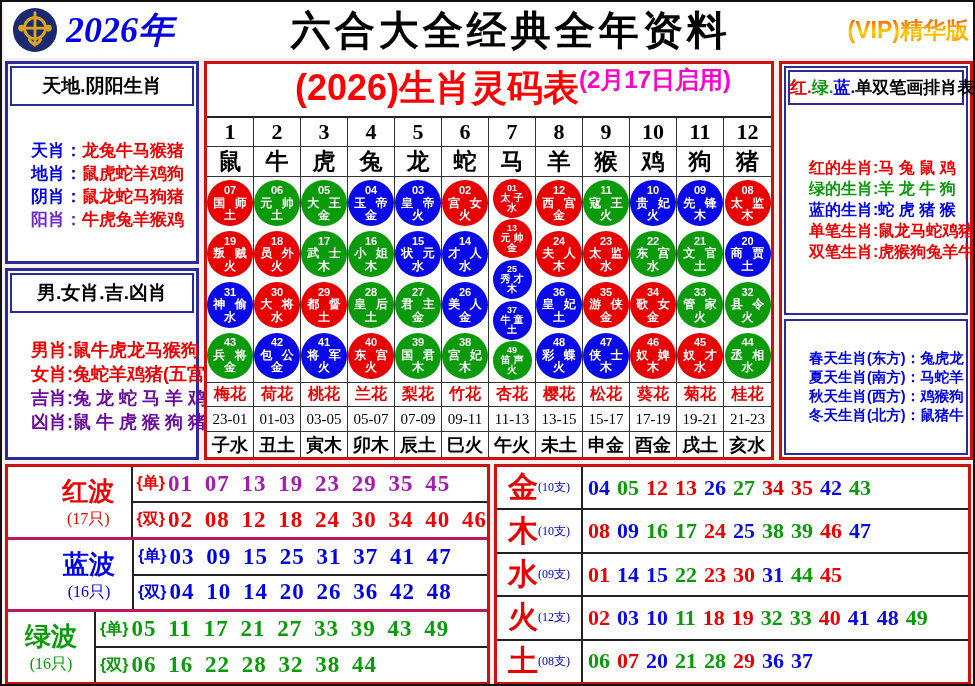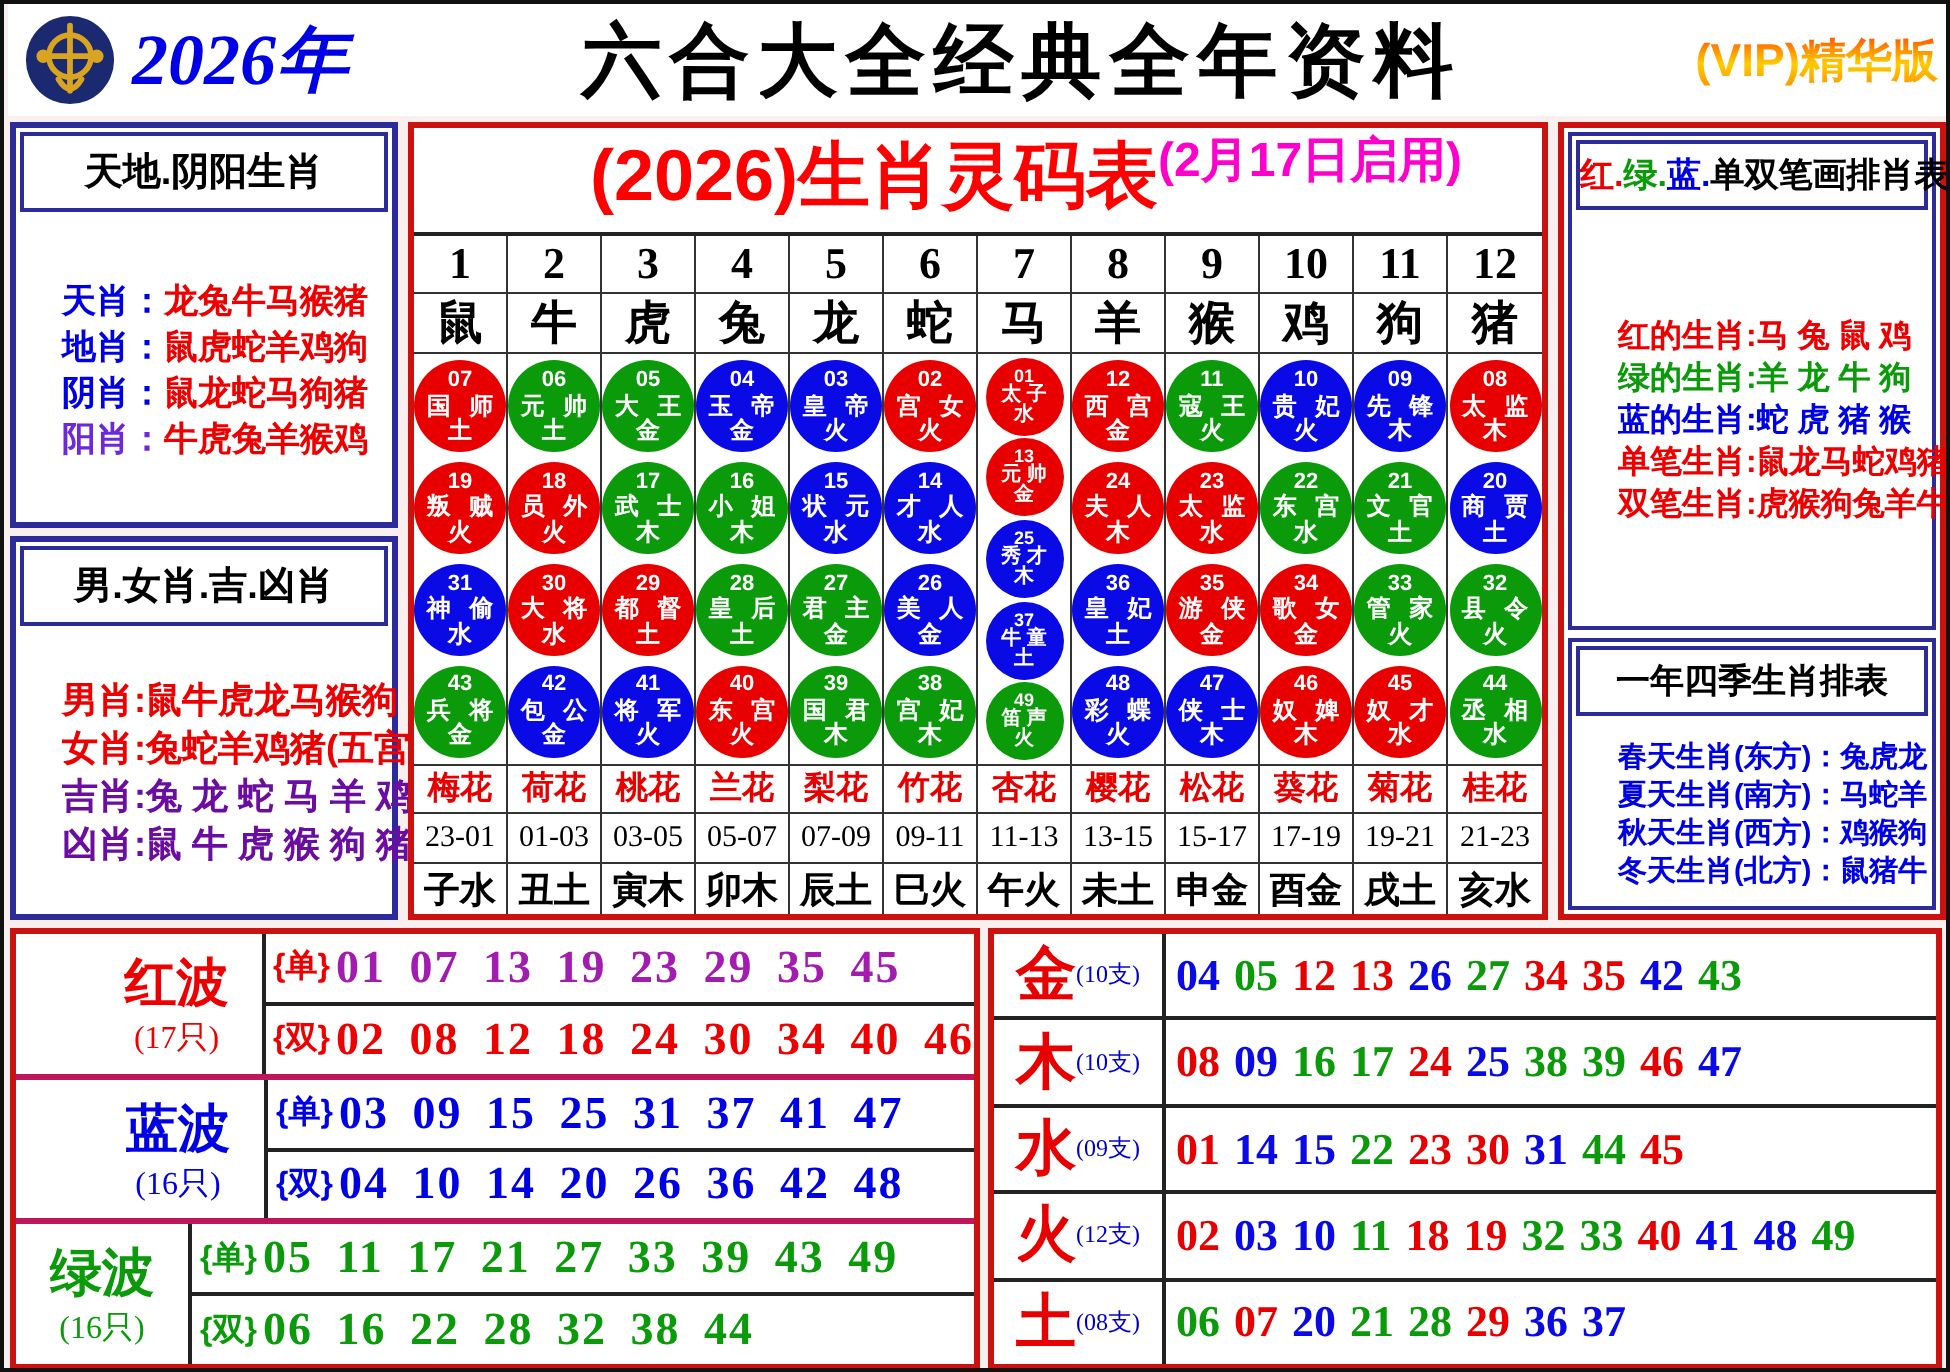--- a/index.html
+++ b/index.html
@@ -472,21 +472,20 @@
       <div class="panel-title"><span style="color: rgb(238, 0, 0);">红.</span><span style="color: rgb(10, 154, 10);">绿.</span><span style="color: rgb(0, 0, 230);">蓝.</span><span style="color: rgb(0, 0, 0);">单双笔画排肖表</span></div>
       <div class="p-rows">
           <div class="p-row"><span style="color: rgb(238, 0, 0);">红的生肖:</span><span style="color: rgb(238, 0, 0);">马 兔 鼠 鸡</span></div>
           <div class="p-row"><span style="color: rgb(10, 154, 10);">绿的生肖:</span><span style="color: rgb(10, 154, 10);">羊 龙 牛 狗</span></div>
           <div class="p-row"><span style="color: rgb(0, 0, 230);">蓝的生肖:</span><span style="color: rgb(0, 0, 230);">蛇 虎 猪 猴</span></div>
           <div class="p-row"><span style="color: rgb(238, 0, 0);">单笔生肖:</span><span style="color: rgb(238, 0, 0);">鼠龙马蛇鸡猪</span></div>
           <div class="p-row"><span style="color: rgb(238, 0, 0);">双笔生肖:</span><span style="color: rgb(238, 0, 0);">虎猴狗兔羊牛</span></div>
         </div>
     </div>
     <div class="rbox rbox2">
-      <div class="panel-title">一年四季生肖排表</div>
       <div class="p-rows">
           <div class="p-row"><span style="color: rgb(0, 0, 230);">春天生肖(东方)：</span><span style="color: rgb(0, 0, 230);">兔虎龙</span></div>
           <div class="p-row"><span style="color: rgb(0, 0, 230);">夏天生肖(南方)：</span><span style="color: rgb(0, 0, 230);">马蛇羊</span></div>
           <div class="p-row"><span style="color: rgb(0, 0, 230);">秋天生肖(西方)：</span><span style="color: rgb(0, 0, 230);">鸡猴狗</span></div>
           <div class="p-row"><span style="color: rgb(0, 0, 230);">冬天生肖(北方)：</span><span style="color: rgb(0, 0, 230);">鼠猪牛</span></div>
         </div>
     </div>
   </div>
 
   <div class="waves">

